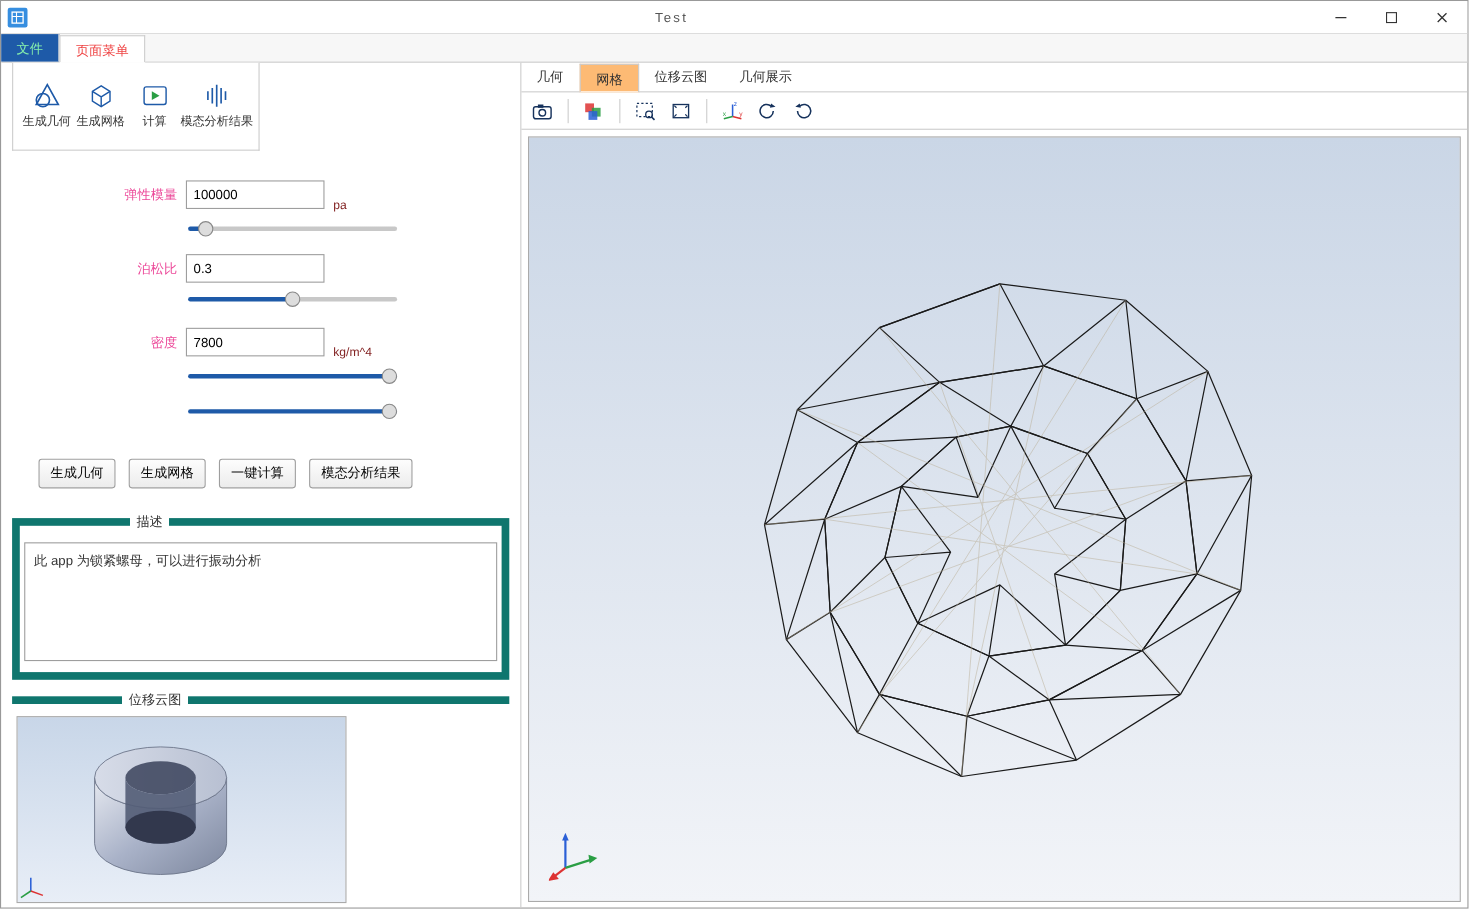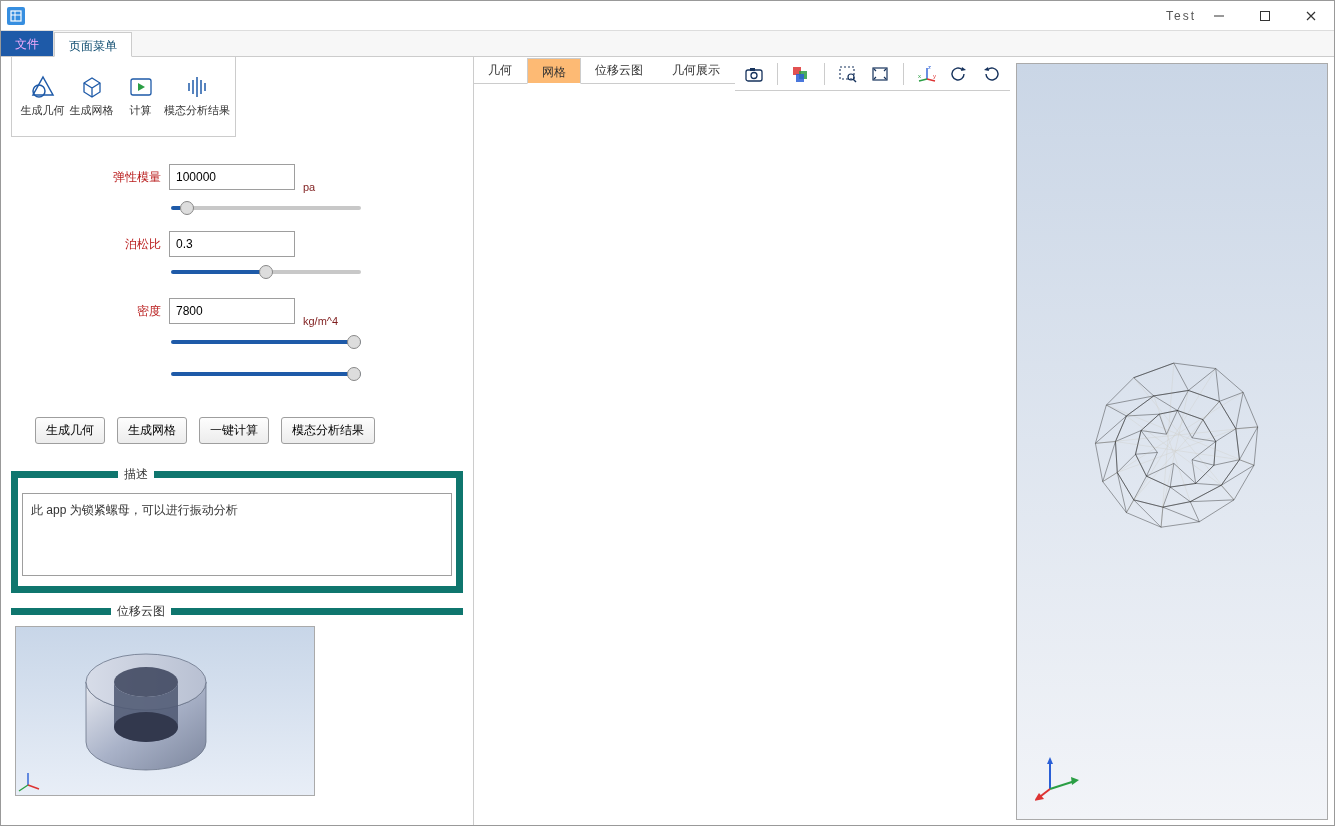--- a/index.html
+++ b/index.html
@@ -1,46 +1,46 @@
 <!DOCTYPE html>
 <html><head>
 <meta charset="utf-8">
 <style>
 * { box-sizing: border-box; margin: 0; padding: 0; }
 body { font-family: "Microsoft YaHei", Arial, sans-serif; font-size: 12px; background: #fff; color: #333; width: 1335px; height: 826px; overflow: hidden; border: 1px solid #999; }
 .titlebar { height: 30px; display: flex; align-items: center; background: #fff; border-bottom: 1px solid #ddd; }
 .titlebar .app-icon { width: 18px; height: 18px; margin-left: 6px; background: #368ee0; border-radius: 2px; display: flex; align-items: center; justify-content: center; color: #fff; font-size: 10px; }
-.titlebar .title { flex: 1; text-align: right; font-size: 12px; color: #555; letter-spacing: 2px; }
+.titlebar .title { flex: 1; text-align: center; font-size: 12px; color: #555; letter-spacing: 2px; }
 .titlebar .win-controls { display: flex; }
 .titlebar .win-btn { width: 46px; height: 30px; display: flex; align-items: center; justify-content: center; color: #444; }
 .menu-tabs { height: 26px; display: flex; border-bottom: 1px solid #ccc; background: #f7f7f7; }
-.menu-tab { padding: 0 14px; line-height: 26px; font-size: 12px; color: #0c4a6e; border-right: 1px solid #ddd; }
-.menu-tab.file { background: #1e5aa8; color: #f0abfc; }
+.menu-tab { padding: 0 14px; line-height: 26px; font-size: 12px; color: #ef4444; border-right: 1px solid #ddd; }
+.menu-tab.file { background: #1e5aa8; color: #86efac; }
 .menu-tab.active { background: #fff; border: 1px solid #ccc; border-bottom: 1px solid #fff; position: relative; top: 1px; }
 .ribbon { height: 80px; border: 1px solid #ccc; border-top: none; background: #fff; display: flex; padding: 4px 6px; width: 225px; margin-bottom: 6px; }
 .ribbon-item { width: 50px; display: flex; flex-direction: column; align-items: center; justify-content: center; gap: 4px; }
 .ribbon-item .lbl { font-size: 11px; color: #333; white-space: nowrap; }
 .main { display: flex; height: calc(826px - 30px - 27px); }
 .left-pane { width: 472px; padding: 0 10px 10px 10px; }
 .param-block { padding: 18px 0 0 0; }
 .param-row { display: flex; align-items: center; margin-bottom: 6px; gap: 8px; padding-left: 90px; }
-.param-row label { width: 60px; text-align: right; font-size: 12px; color: #b91c1c; }
+.param-row label { width: 60px; text-align: right; font-size: 12px; color: #ec4899; }
 .param-row input[type=text] { width: 126px; height: 26px; border: 1px solid #9e9e9e; padding: 0 6px; font-size: 12px; }
 .param-row .unit { font-size: 11px; color: #7f1d1d; margin-top: 20px; }
 .slider-row { padding: 0 90px 18px 160px; }
 input[type=range] { -webkit-appearance: none; width: 190px; height: 4px; background: #c8c8c8; border-radius: 2px; outline: none; }
 input[type=range]::-webkit-slider-thumb { -webkit-appearance: none; width: 14px; height: 14px; border-radius: 50%; background: #ddd; border: 1px solid #888; cursor: pointer; }
 .slider-row.blue input[type=range] { background: linear-gradient(to right, #1e5aa8 var(--pct,0%), #c8c8c8 var(--pct,0%)); }
 .btn-row { padding: 20px 0 12px 24px; display: flex; gap: 12px; }
 button.std { background: linear-gradient(#fdfdfd,#ececec); border: 1px solid #9e9e9e; border-radius: 3px; padding: 4px 10px; font-size: 12px; cursor: pointer; }
 fieldset { border: 7px solid #0f766e; margin: 10px 0; padding: 0; }
 fieldset legend { margin-left: 100px; padding: 0 6px; font-size: 12px; color: #333; }
-.desc-box { border: 1px solid #9e9e9e; margin: 10px 4px; height: 83px; padding: 8px; font-size: 12px; color: #333; background: #fff; }
+.desc-box { border: 1px solid #9e9e9e; margin: 10px 4px; height: 108px; padding: 8px; font-size: 12px; color: #333; background: #fff; }
 .geom-preview { margin: 6px 4px; width: 300px; height: 170px; background: linear-gradient(#c8d6e8,#e8eef7); border: 1px solid #aaa; position: relative; }
-.right-pane { flex: 1; display: flex; flex-direction: row; border-left: 1px solid #ccc; }
+.right-pane { flex: 1; display: flex; flex-direction: column; border-left: 1px solid #ccc; }
 .view-tabs { height: 27px; display: flex; border-bottom: 1px solid #ccc; }
 .view-tab { padding: 0 14px; line-height: 26px; font-size: 12px; color: #333; border-right: 1px solid transparent; }
 .view-tab.active { border: 1px solid #ccc; border-bottom: 1px solid #fff; position: relative; top: 1px; background: #fdba74; }
 .view-toolbar { height: 34px; border-bottom: 1px solid #ccc; display: flex; align-items: center; padding: 0 8px; gap: 10px; }
 .tb-sep { width: 1px; height: 22px; background: #ccc; margin: 0 2px; }
 .viewport { flex: 1; margin: 6px; background: linear-gradient(#cad6e6 0%, #f2f4f8 100%); border: 1px solid #aaa; position: relative; overflow: hidden; }
 svg { display: block; }
 .axis-triad { position: absolute; left: 18px; bottom: 18px; }
 .tb-icon { width: 22px; height: 22px; display: flex; align-items: center; justify-content: center; }
 </style>

